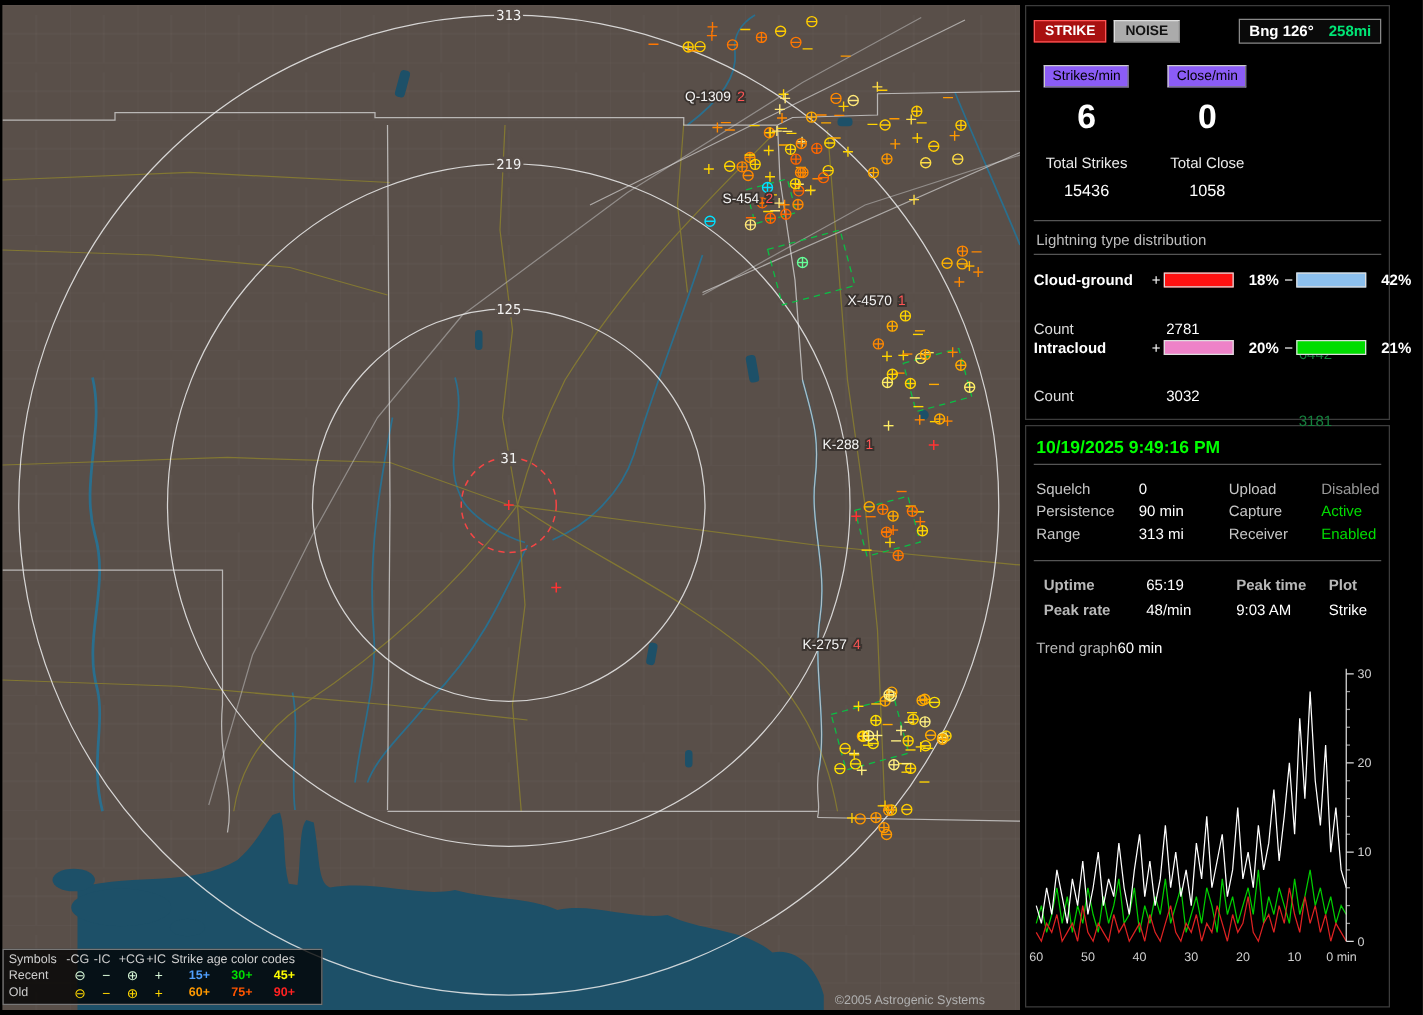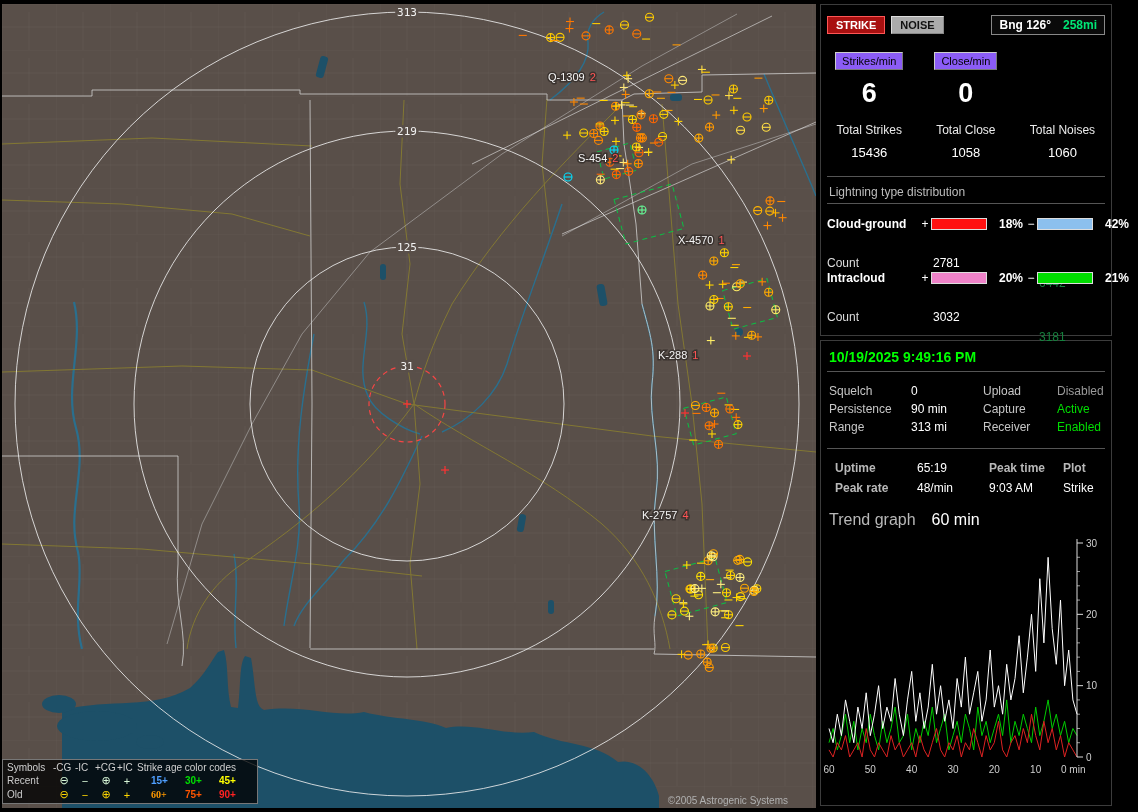--- a/index.html
+++ b/index.html
@@ -49,21 +49,21 @@
   .count-minus{grid-column:5/8;color:#15803d;padding-left:14px;margin-top:40px;}
   .datetime{color:#00ff00;font-weight:bold;font-size:14px;padding:8px 2px 6px 2px;margin:0 6px;border-bottom:1px solid #555;}
   .settings-grid{display:grid;grid-template-columns:82px 72px 74px auto;row-gap:4px;
     font-size:12px;padding:12px 8px 10px 8px;}
   .set-label{color:#c6c6c6;}
   .set-value{color:#fff;}
   .status-grid{display:grid;grid-template-columns:82px 72px 74px auto;row-gap:6px;
     font-size:12px;padding:12px 8px 8px 8px;border-top:1px solid #555;margin:4px 6px 0 6px;}
   .stat-label{color:#b8b8b8;font-weight:bold;}
   .stat-value{color:#fff;}
-  .trend-row{display:flex;gap:16px;font-size:16px;padding:8px 8px 2px 8px;text-align:center;}
+  .trend-row{display:flex;font-size:12px;padding:8px 8px 2px 8px;text-align:center;}
   .trend-label{color:#b8b8b8;}
   .trend-value{color:#fff;}
   #trend-svg{display:block;margin:2px 0 0 2px;}
 </style>
 </head>
 <body>
 
 <div class="app">
 
   <div class="map-area">
@@ -1000,21 +1000,21 @@
         <span class=""></span>
         <span class="age" style="color: rgb(79, 159, 255);">15+</span>
         <span class="age" style="color: rgb(0, 221, 0);">30+</span>
         <span class="age" style="color: rgb(255, 255, 0);">45+</span>
         <span class="hdr" style="color: rgb(204, 204, 204);">Old</span>
         <span class="sym" style="color: rgb(255, 215, 0);">⊖</span>
         <span class="sym" style="color: rgb(255, 215, 0);">−</span>
         <span class="sym" style="color: rgb(255, 215, 0);">⊕</span>
         <span class="sym" style="color: rgb(255, 215, 0);">+</span>
         <span class=""></span>
-        <span class="age" style="color: rgb(255, 153, 0); font-family: Liberation Serif, serif;">60+</span>
+        <span class="age" style="color: rgb(255, 153, 0);">60+</span>
         <span class="age" style="color: rgb(255, 85, 0);">75+</span>
         <span class="age" style="color: rgb(255, 34, 34);">90+</span>
       </div>
     <div class="map-copyright">©2005 Astrogenic Systems</div>
   </div>
 
   <div class="side-panel">
 
     <div class="panel-box top-box">
       <div class="btn-row">
@@ -1038,24 +1038,20 @@
       </div>
 
       <div class="totals-row">
         <div class="total-col">
           <div class="total-label">Total Strikes</div>
           <div class="total-value">15436</div>
         </div>
         <div class="total-col">
           <div class="total-label">Total Close</div>
           <div class="total-value">1058</div>
-        </div>
-        <div class="total-col">
-          <div class="total-label">Total Noises</div>
-          <div class="total-value">1060</div>
         </div>
       </div>
 
       <div class="divider"></div>
       <div class="dist-title">Lightning type distribution</div>
 
       <div class="dist-row">
         <span class="dist-label">Cloud-ground</span>
         <span class="dist-sign">+</span>
         <span class="dist-bar" style="background: rgb(255, 17, 17);"></span>

